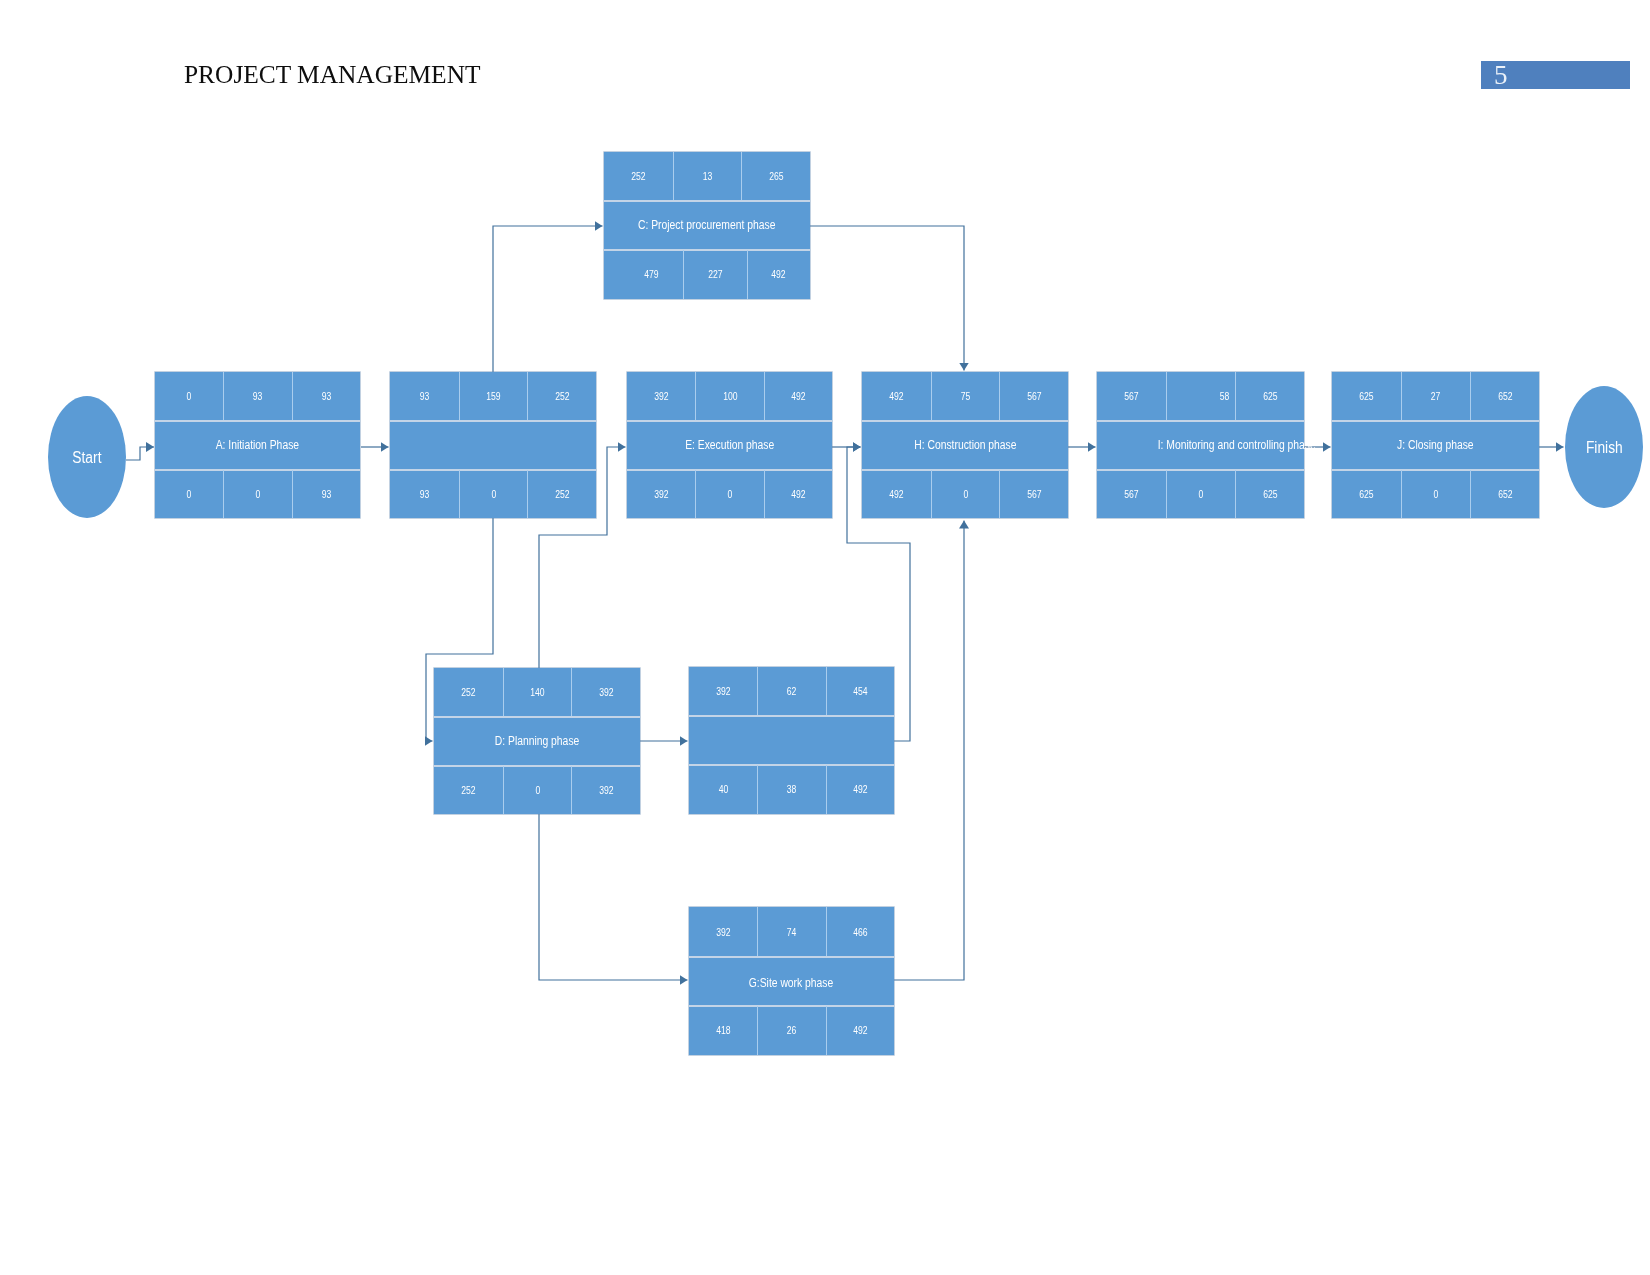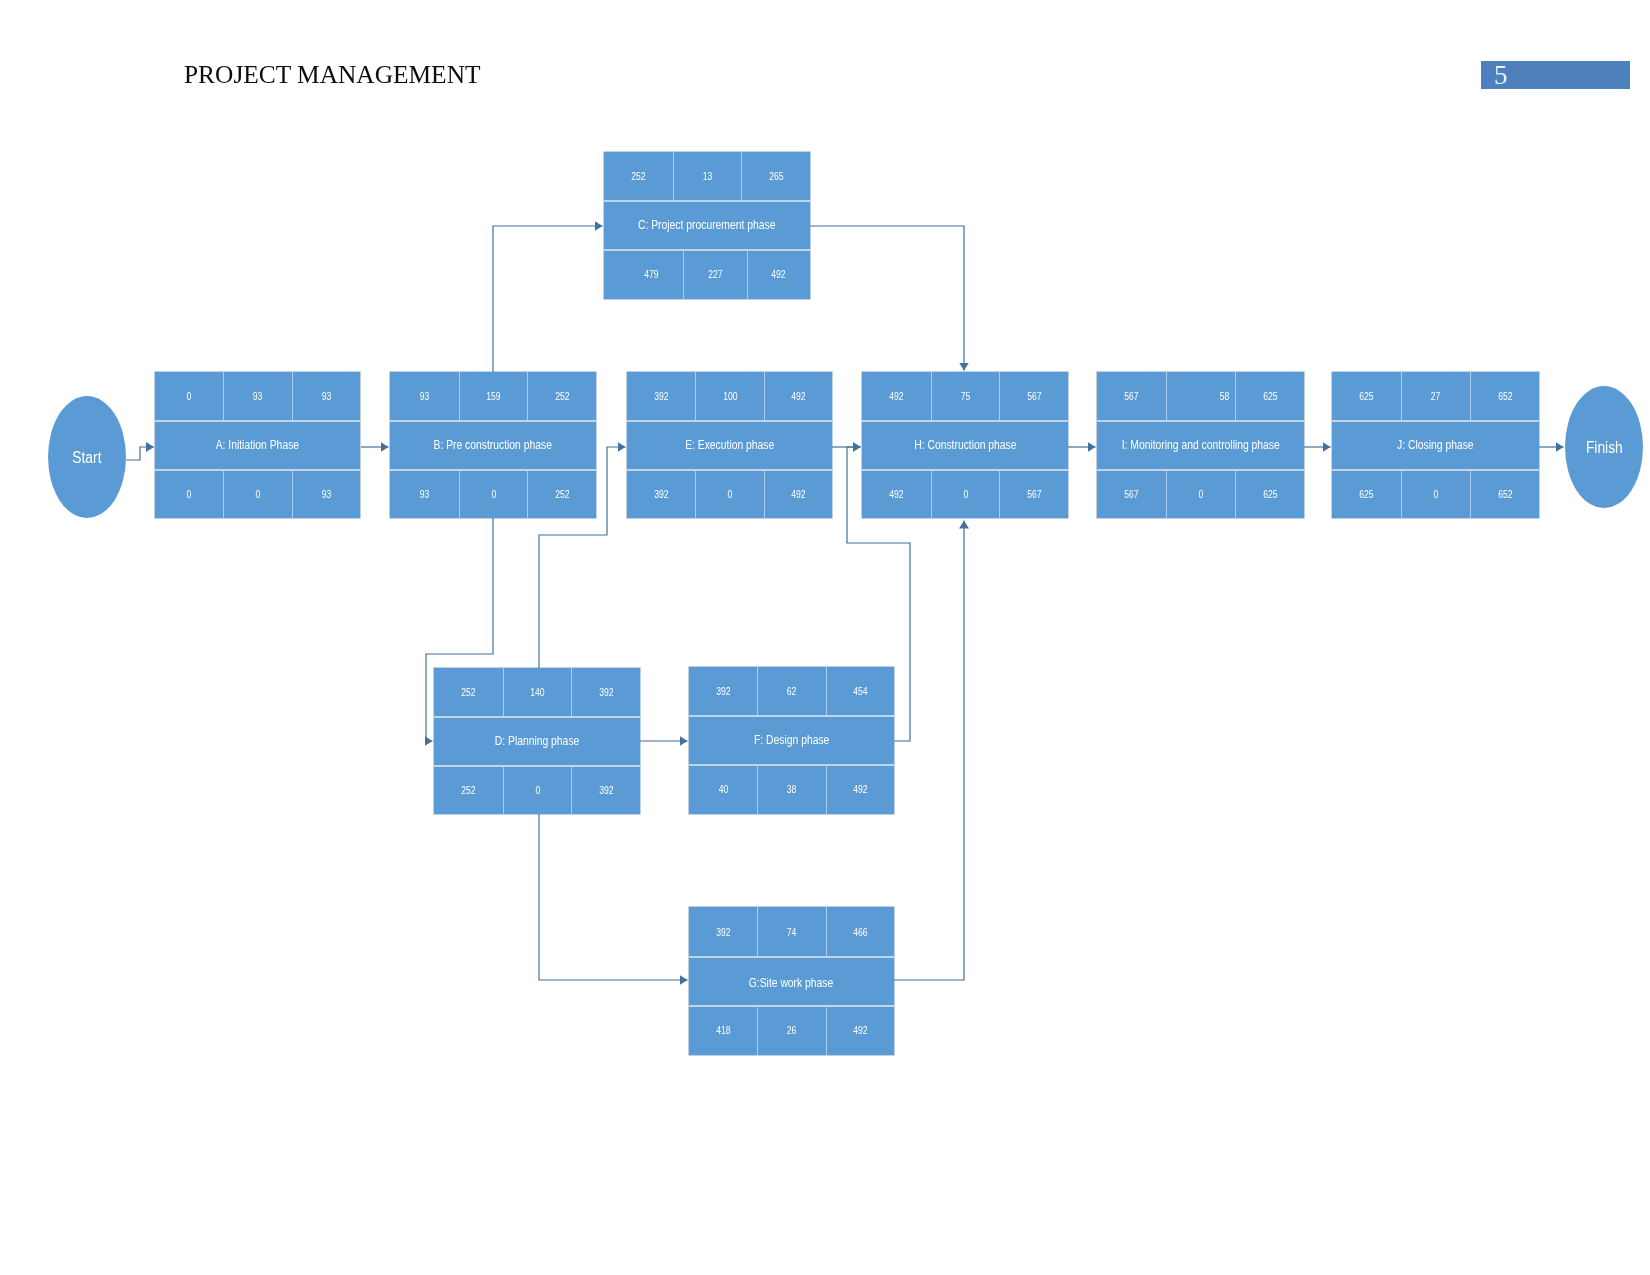--- a/index.html
+++ b/index.html
@@ -97,25 +97,20 @@
           <span>93</span>
         </div>
       <div class="c" style="border-left-color: rgb(169, 205, 238);">
           <span>159</span>
         </div>
       <div class="c" style="border-left-color: rgb(169, 205, 238);">
           <span>252</span>
         </div>
     </div>
     <div class="hdiv" style="top: 48px; background: rgb(195, 212, 231);"></div>
-    <div class="r r2" style="top: 49px; height: 49px;">
-      <div class="rname">
-          <span>B: Pre construction phase</span>
-        </div>
-    </div>
     <div class="hdiv" style="top: 97px; background: rgb(195, 212, 231);"></div>
     <div class="r r3" style="top: 98px; height: 48px;">
       <div class="c" style="border-left-color: rgb(169, 205, 238);">
           <span>93</span>
         </div>
       <div class="c" style="border-left-color: rgb(169, 205, 238);">
           <span>0</span>
         </div>
       <div class="c" style="border-left-color: rgb(169, 205, 238);">
           <span>252</span>
@@ -225,25 +220,20 @@
           <span>392</span>
         </div>
       <div class="c" style="border-left-color: rgb(169, 205, 238);">
           <span>62</span>
         </div>
       <div class="c" style="border-left-color: rgb(169, 205, 238);">
           <span>454</span>
         </div>
     </div>
     <div class="hdiv" style="top: 48px; background: rgb(195, 212, 231);"></div>
-    <div class="r r2" style="top: 49px; height: 49px;">
-      <div class="rname">
-          <span>F: Design phase</span>
-        </div>
-    </div>
     <div class="hdiv" style="top: 97px; background: rgb(195, 212, 231);"></div>
     <div class="r r3" style="top: 98px; height: 49px;">
       <div class="c" style="border-left-color: rgb(169, 205, 238);">
           <span>40</span>
         </div>
       <div class="c" style="border-left-color: rgb(169, 205, 238);">
           <span>38</span>
         </div>
       <div class="c" style="border-left-color: rgb(169, 205, 238);">
           <span>492</span>
@@ -321,21 +311,21 @@
           <span>567</span>
         </div>
       <div class="c" style="border-left-color: rgb(169, 205, 238); padding-left: 47px;">
           <span>58</span>
         </div>
       <div class="c" style="border-left-color: rgb(169, 205, 238);">
           <span>625</span>
         </div>
     </div>
     <div class="hdiv" style="top: 48px; background: rgb(195, 212, 231);"></div>
-    <div class="r r2" style="top: 49px; height: 49px;">
+    <div class="r r2" style="top: 49px; height: 49px; margin-left: 36px;">
       <div class="rname">
           <span>I: Monitoring and controlling phase</span>
         </div>
     </div>
     <div class="hdiv" style="top: 97px; background: rgb(195, 212, 231);"></div>
     <div class="r r3" style="top: 98px; height: 48px;">
       <div class="c" style="border-left-color: rgb(169, 205, 238);">
           <span>567</span>
         </div>
       <div class="c" style="border-left-color: rgb(169, 205, 238);">

